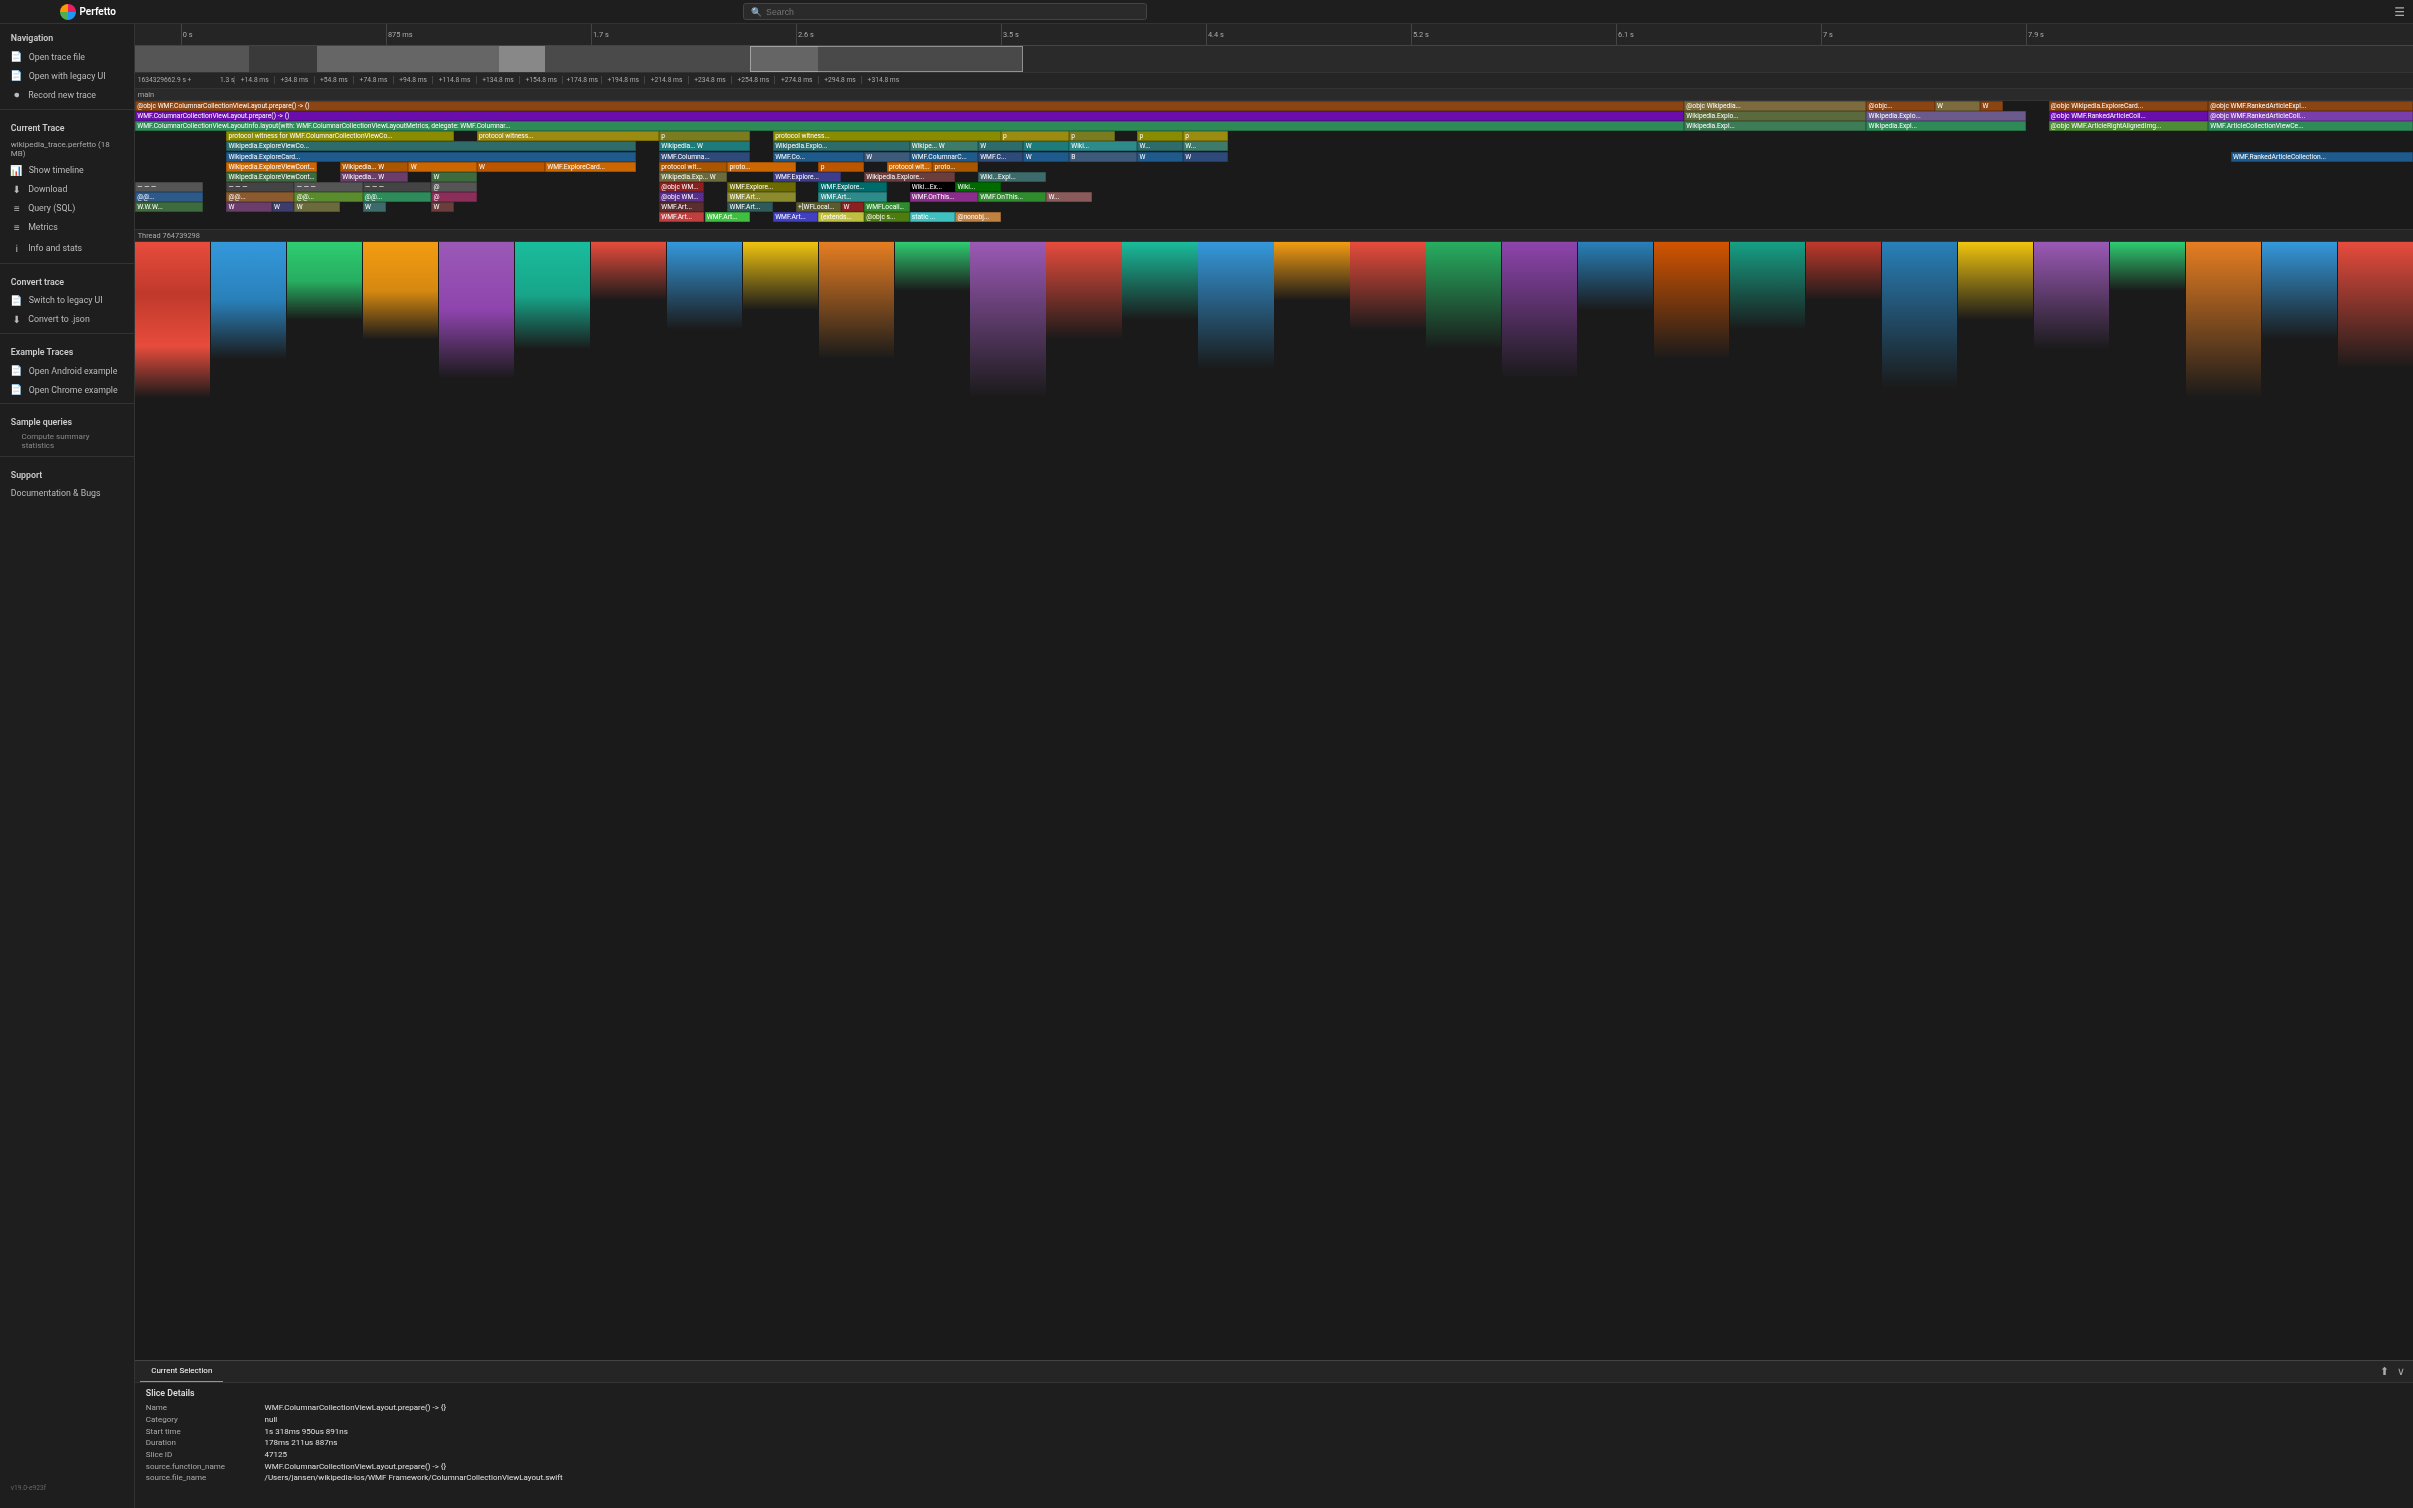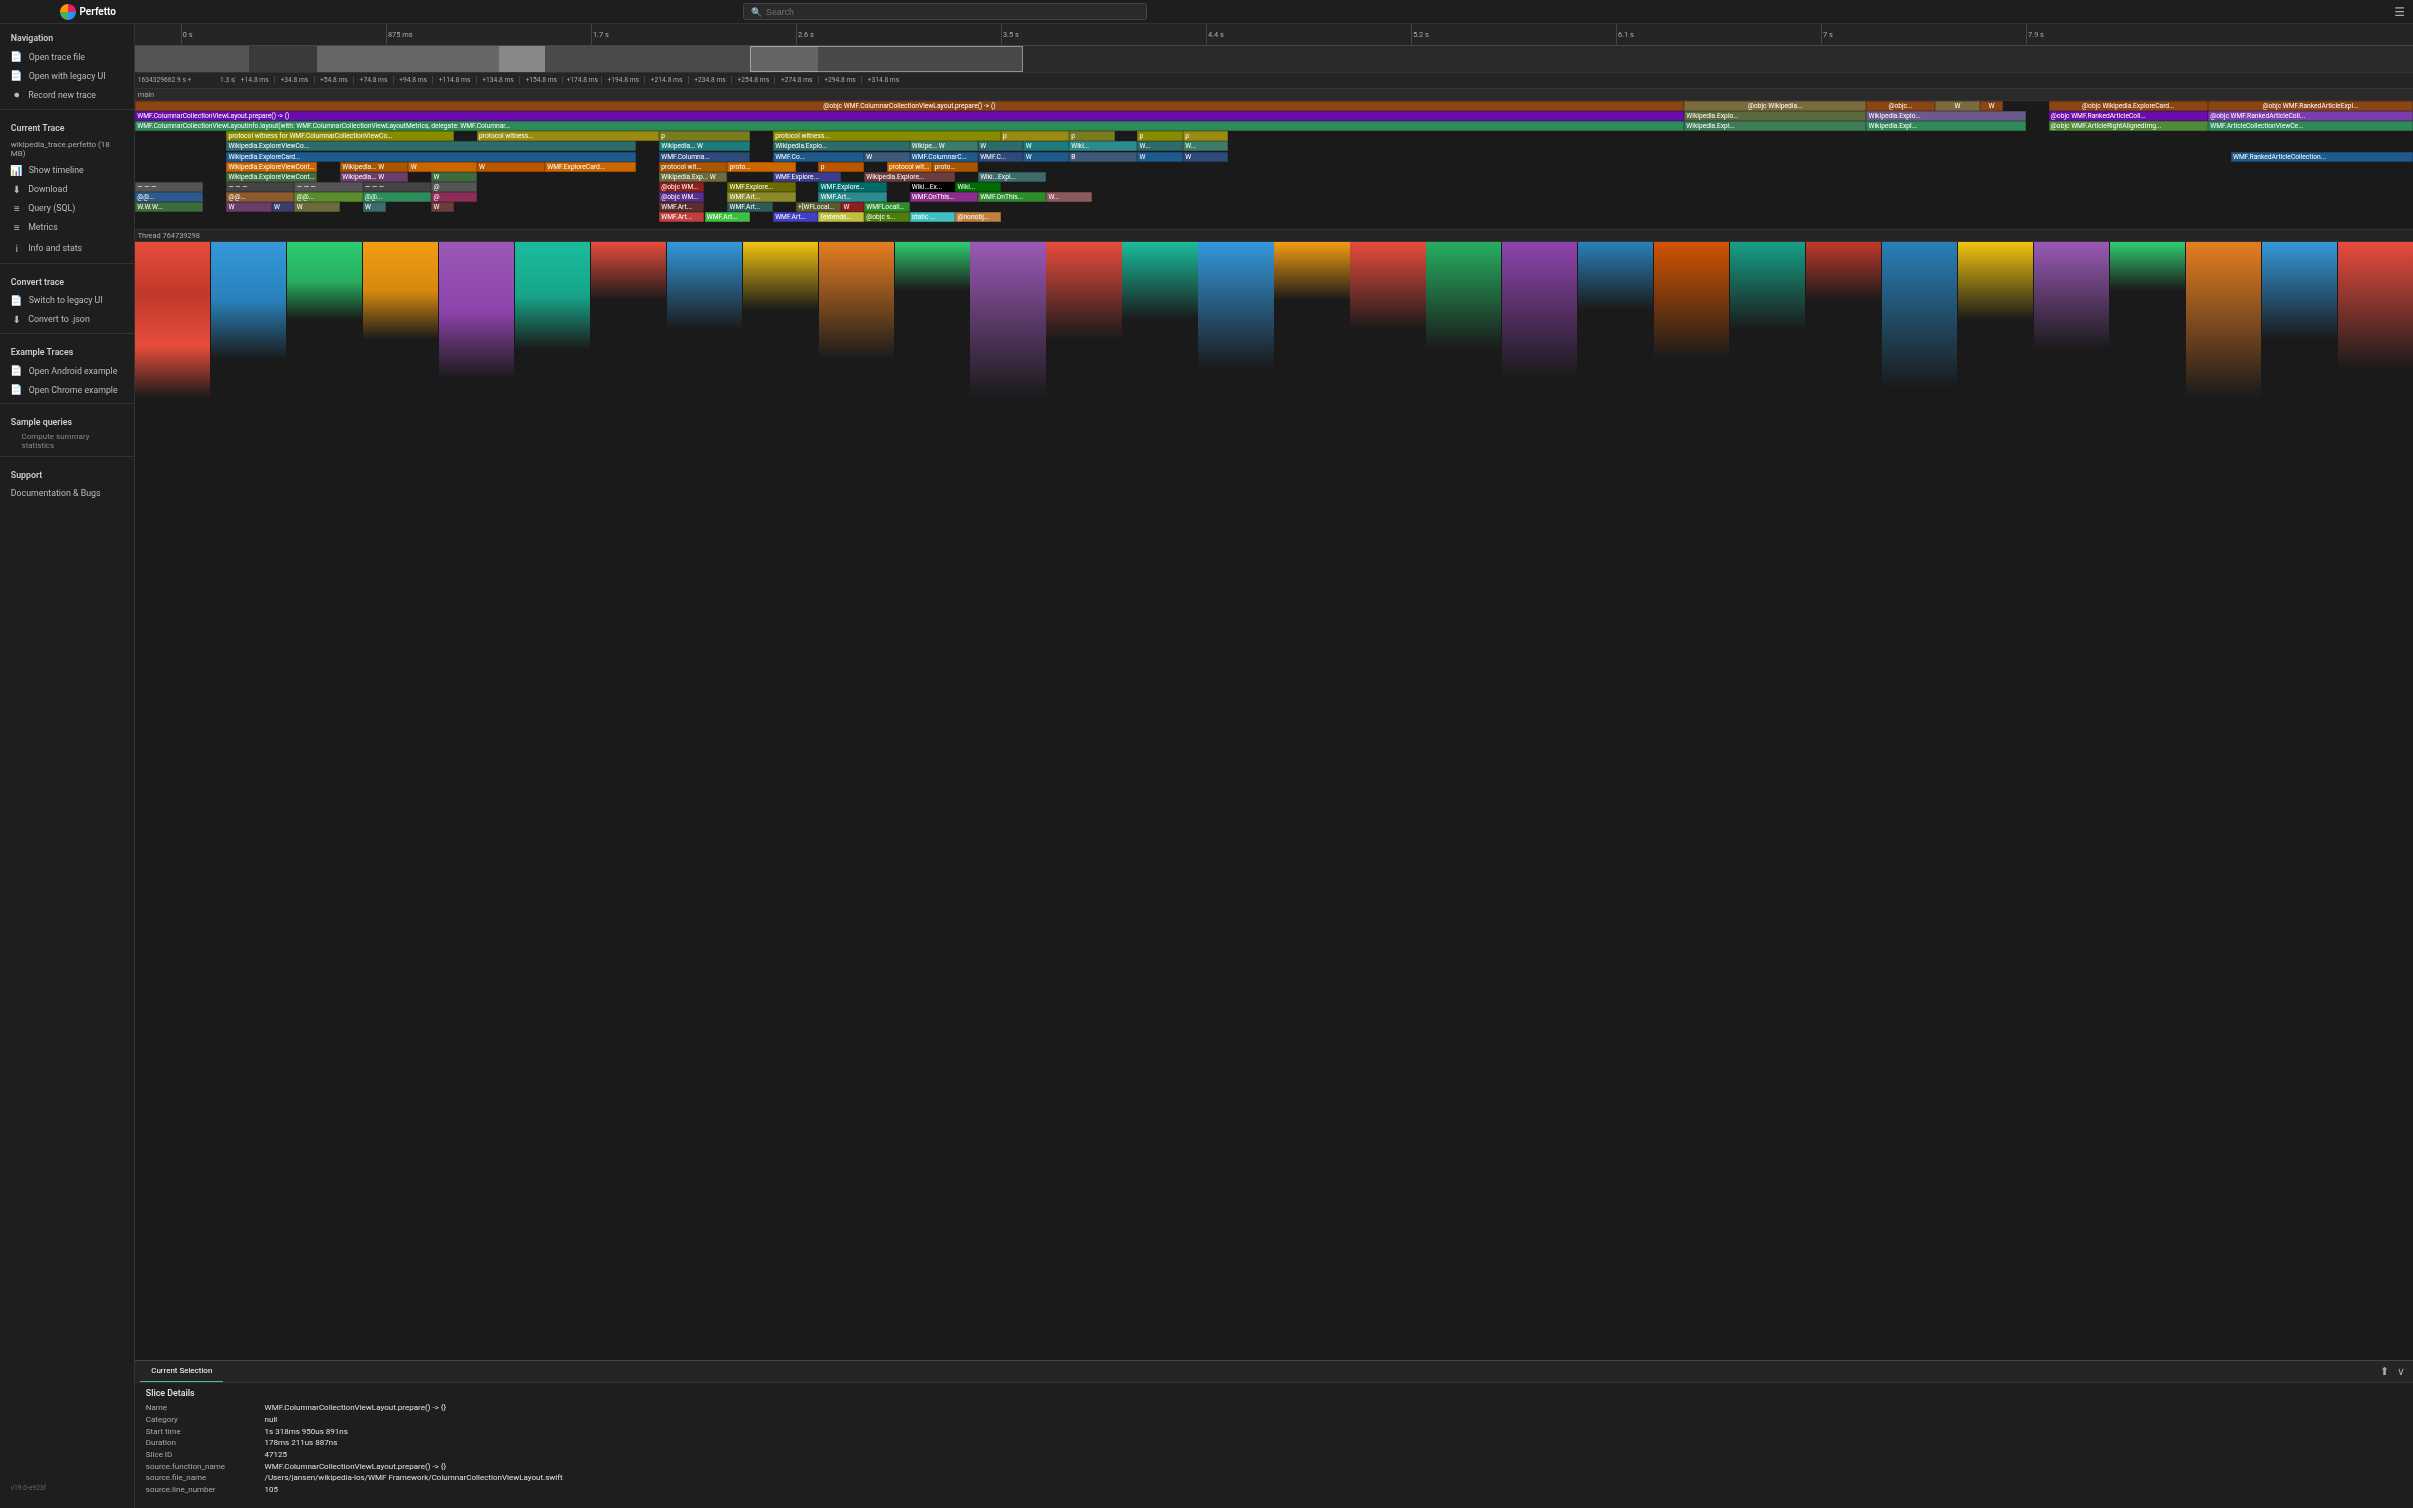--- a/index.html
+++ b/index.html
@@ -265,21 +265,21 @@
 
       <div id="detailed-timeline">
         <div id="flame-chart">
 
           <div style="position:relative; background:#2a2a2a; height:12px; display:flex; align-items:center; padding-left:2.7px; border-bottom:0.7px solid #333;">
             <span style="font-size:7.4px; color:#aaa;">main</span>
           </div>
 
           <div style="position:relative; height:337px; overflow:hidden;">
 
-            <div style="position:absolute; top:0; left:0; right:0; height:10px;text-align:center;">
+            <div style="position:absolute; top:0; left:0; right:0; height:10px;">
               <div class="flame-block" style="left:0%; width:68%; background:#8b4513;">@objc WMF.ColumnarCollectionViewLayout.prepare() -&gt; ()</div>
               <div class="flame-block" style="left:68%; width:8%; background:#7b6b3d;">@objc Wikipedia...</div>
               <div class="flame-block" style="left:76%; width:3%; background:#8b4513;">@objc...</div>
               <div class="flame-block" style="left:79%; width:2%; background:#7b6b3d;">W</div>
               <div class="flame-block" style="left:81%; width:1%; background:#8b4513;">W</div>
               <div class="flame-block" style="left:84%; width:7%; background:#8b4513;">@objc Wikipedia.ExploreCard...</div>
               <div class="flame-block" style="left:91%; width:9%; background:#8b4513;">@objc WMF.RankedArticleExpl...</div>
             </div>
 
             <div style="position:absolute; top:10px; left:0; right:0; height:10px;">
@@ -489,23 +489,19 @@
       <span class="detail-value">47125</span>
     </div>
             <div class="detail-row">
       <span class="detail-label">source.function_name</span>
       <span class="detail-value">WMF.ColumnarCollectionViewLayout.prepare() -&gt; {}</span>
     </div>
             <div class="detail-row">
       <span class="detail-label">source.file_name</span>
       <span class="detail-value">/Users/jansen/wikipedia-ios/WMF Framework/ColumnarCollectionViewLayout.swift</span>
     </div>
-            <div class="detail-row">
-      <span class="detail-label">source.line_number</span>
-      <span class="detail-value">105</span>
-    </div>
           </div>
       </div>
     </div>
 
   </div>
 </div>
 
 
 </body></html>

